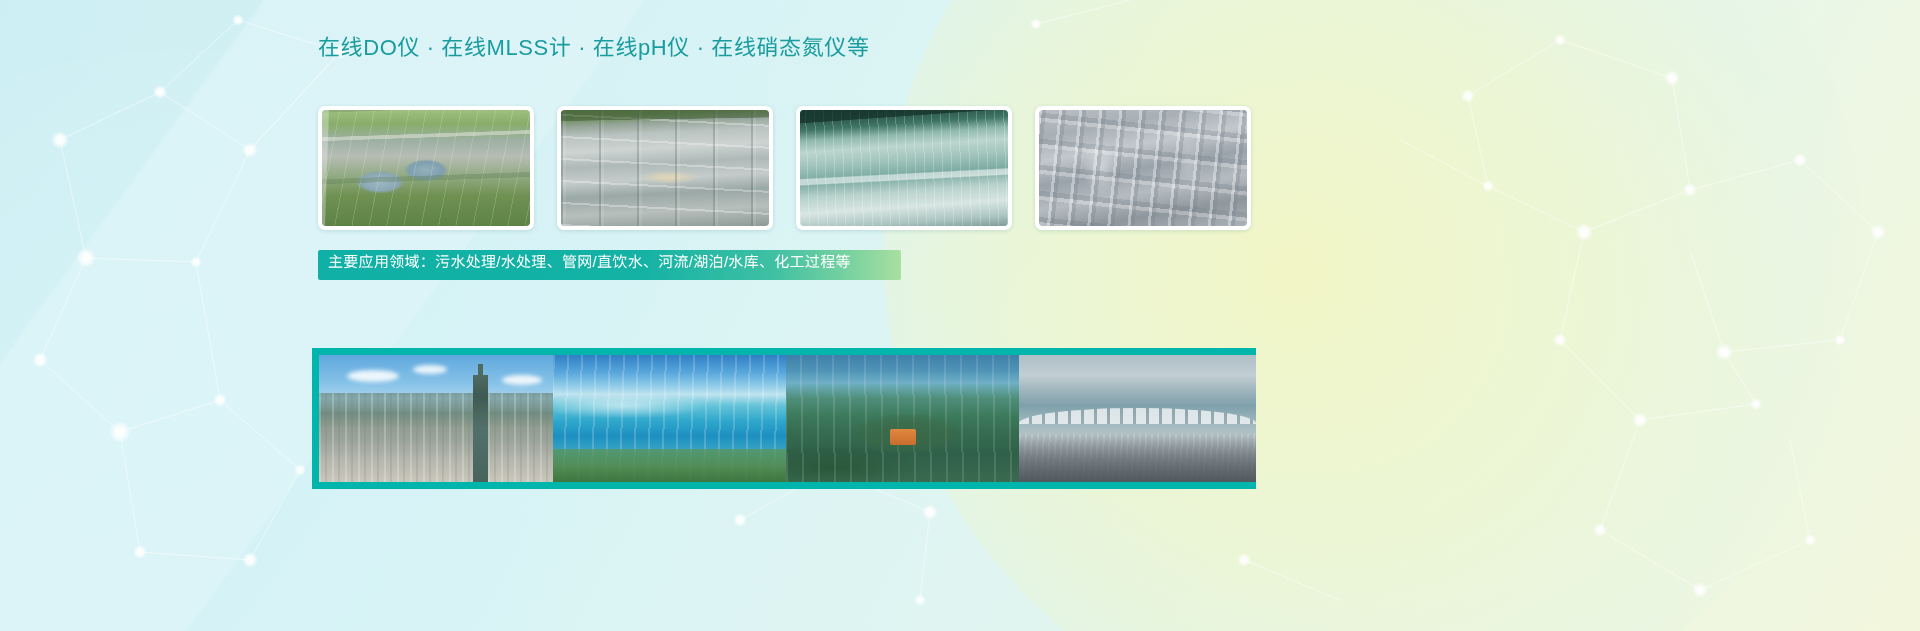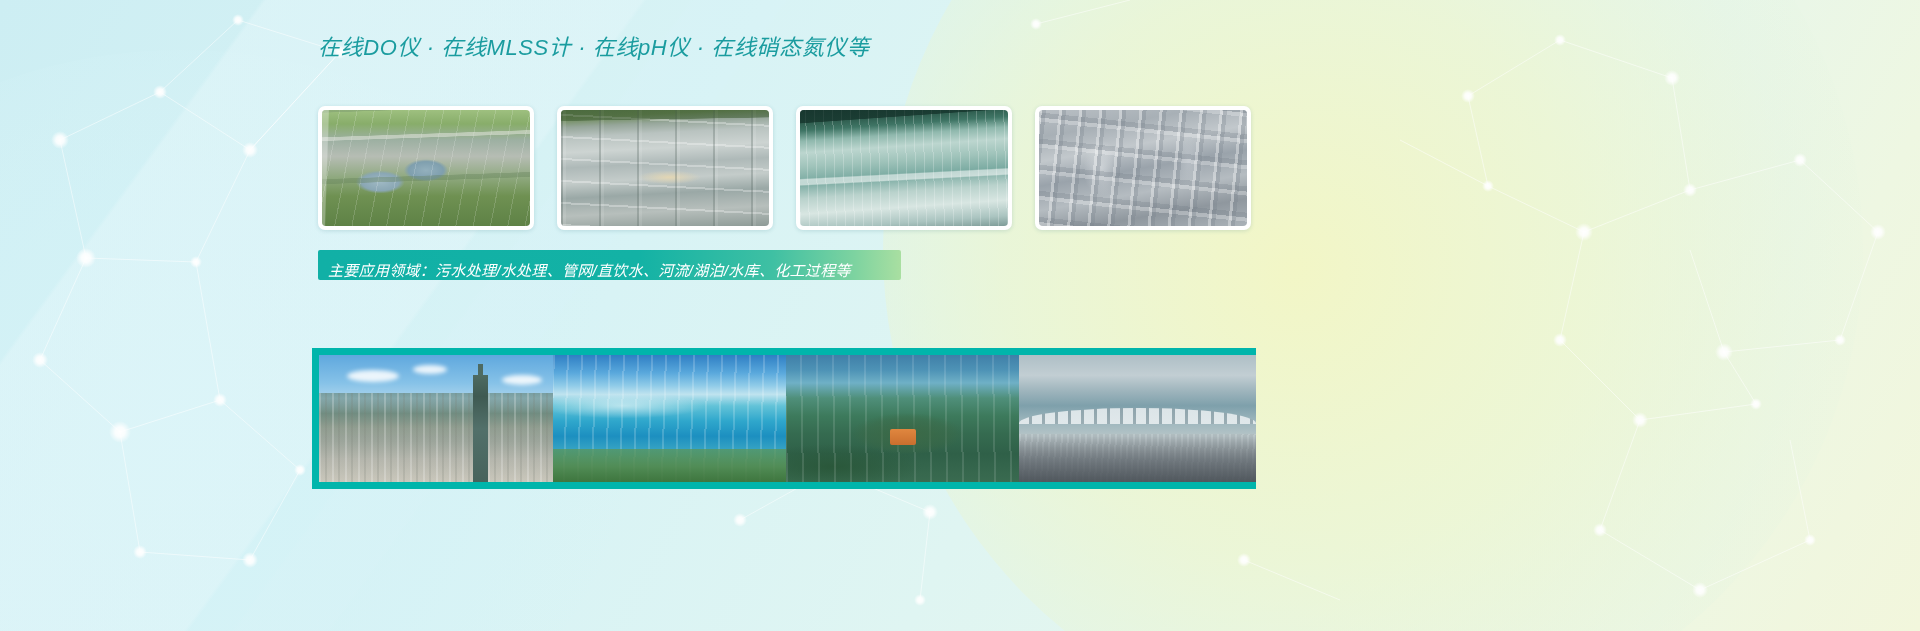--- a/index.html
+++ b/index.html
@@ -15,21 +15,20 @@
     background: #d9f2f5;
   }
 
   
   .stage {
     position: relative;
     width: 1920px;
     height: 631px;
     overflow: hidden;
     background: #ffffff;
-    font-style: italic;
   }
 
   
   .bg-base {
     position: absolute;
     inset: 0;
     background: linear-gradient(118deg, #cdeef3 0%, #d8f3f5 34%, #dff5f2 55%, #e6f6ec 72%, #eef7e2 88%, #f2f6dc 100%);
   }
   .bg-glow-yellow {
     position: absolute;
@@ -168,21 +167,21 @@
   
   .app-bar {
     position: absolute;
     left: 318px;
     top: 250px;
     width: 583px;
     height: 30px;
     border-radius: 2px;
     background: linear-gradient(90deg, #11b0a6 0%, #13b2a5 55%, #3fc0a3 78%, #7dd3a0 92%, #a9dfa1 100%);
     display: flex;
-    align-items: flex-end;
+    align-items: flex-start;
     padding: 0 10px;
     box-sizing: border-box;
   }
   .app-bar-text {
     color: #ffffff;
     font-size: 15px;
     letter-spacing: 0.3px;
     white-space: nowrap;
   }
 

